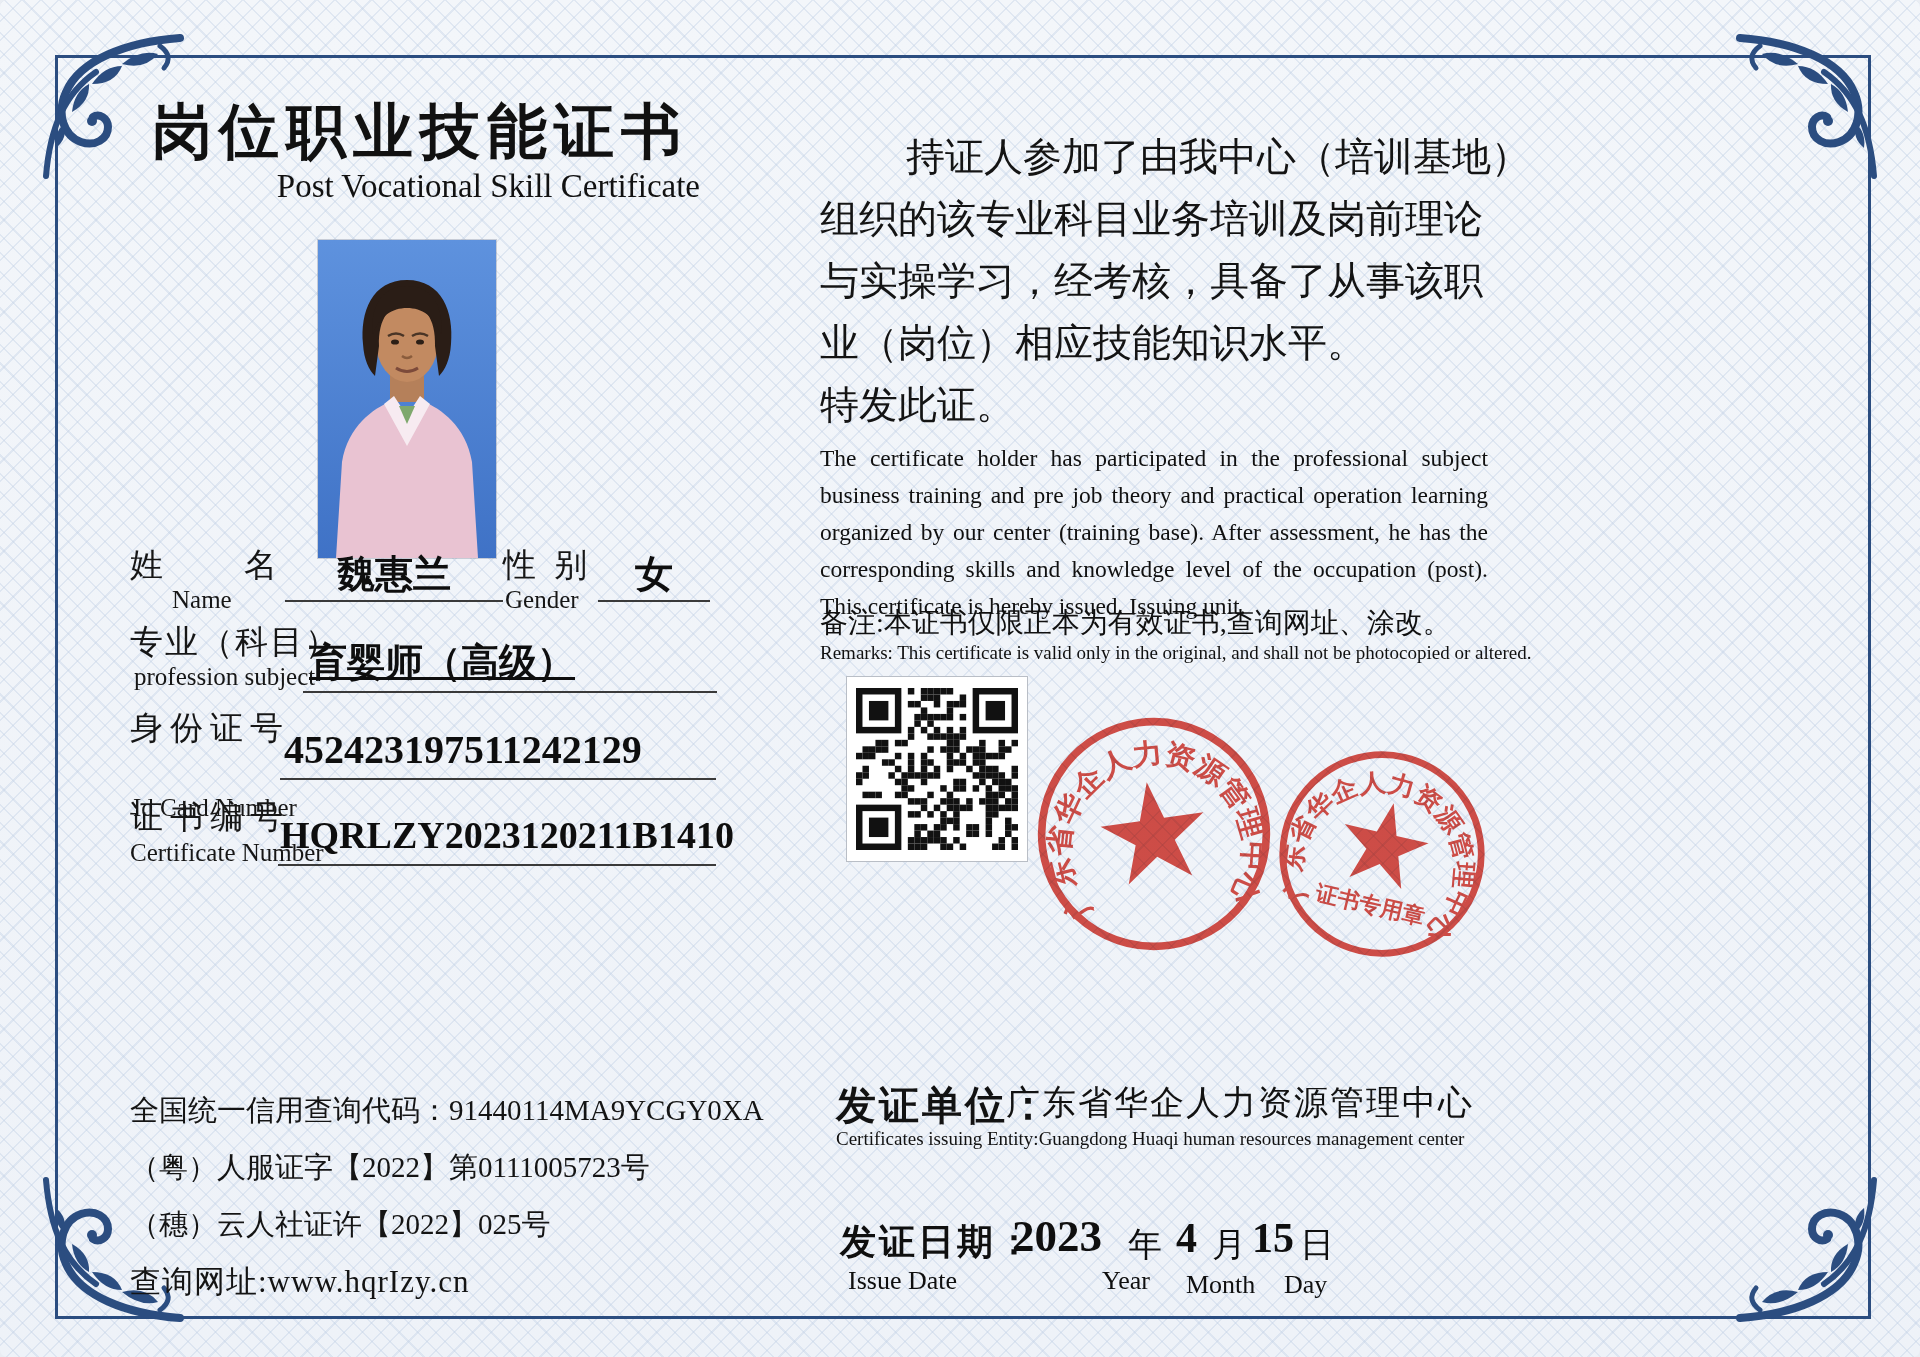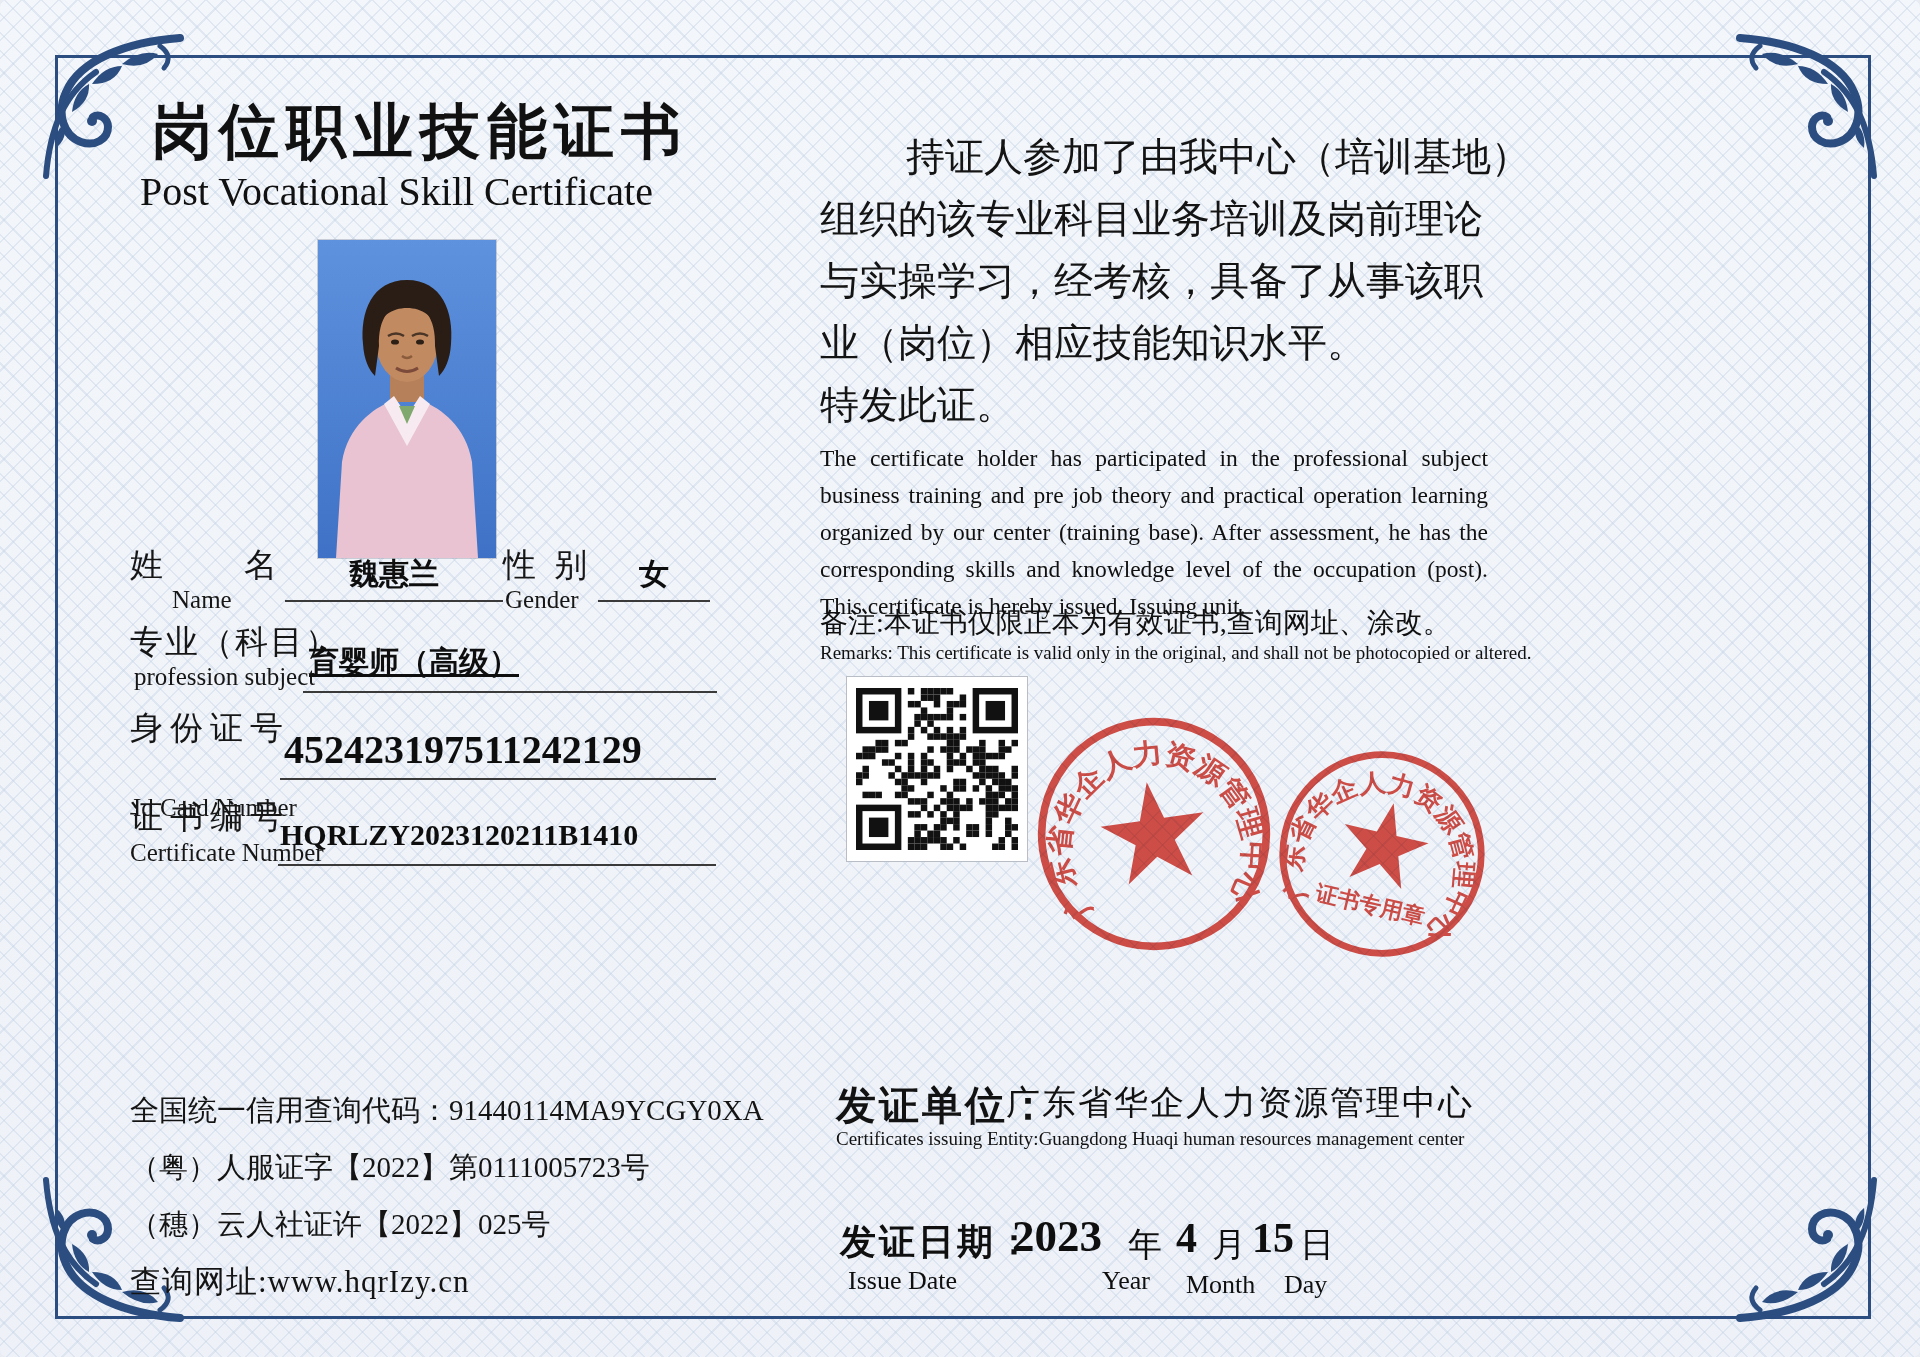--- a/index.html
+++ b/index.html
@@ -14,27 +14,27 @@
   }
   .frame{position:absolute;left:55px;top:55px;width:1810px;height:1258px;border:3px solid #2b4d80;}
   .corner{position:absolute;width:150px;height:150px;}
   .corner.tl{left:34px;top:30px;}
   .corner.tr{left:1736px;top:30px;transform:scaleX(-1);}
   .corner.bl{left:34px;top:1176px;transform:scaleY(-1);}
   .corner.br{left:1736px;top:1176px;transform:scale(-1,-1);}
 
   .title{position:absolute;left:140px;top:92px;width:560px;text-align:center;
     font-size:60px;font-weight:bold;letter-spacing:7px;color:#111;}
-  .subtitle{position:absolute;left:140px;top:168px;width:560px;text-align:left;font-size:40px;color:#111;}
+  .subtitle{position:absolute;left:140px;top:168px;width:560px;text-align:right;font-size:33px;color:#111;}
 
   .photo{position:absolute;left:318px;top:240px;width:178px;height:318px;box-shadow:0 0 0 1px rgba(120,130,150,.35);}
 
   .lab-cn{position:absolute;font-size:33px;letter-spacing:5px;color:#161616;}
   .lab-en{position:absolute;font-size:25px;color:#161616;}
-  .val{position:absolute;font-size:30px;font-weight:bold;color:#0e0e0e;text-align:center;border-bottom:2px solid #3a3a3a;}
+  .val{position:absolute;font-size:38px;font-weight:bold;color:#0e0e0e;text-align:center;border-bottom:2px solid #3a3a3a;}
 
   .llines{position:absolute;left:130px;top:1082px;width:640px;font-size:29px;line-height:57px;
     font-family:"Liberation Serif","DejaVu Serif",serif;color:#141414;}
   .llines .url{font-size:31px;letter-spacing:1px;}
 
   .cnpara{position:absolute;left:820px;top:126px;width:662px;font-size:39px;color:#141414;}
   .cnline{height:62px;line-height:62px;white-space:nowrap;}
   .cnline.j{text-align:justify;text-align-last:justify;}
   .cnline.ind{padding-left:86px;width:576px;}
   .enpara{position:absolute;left:820px;top:440px;width:668px;font-size:23.5px;line-height:37px;

